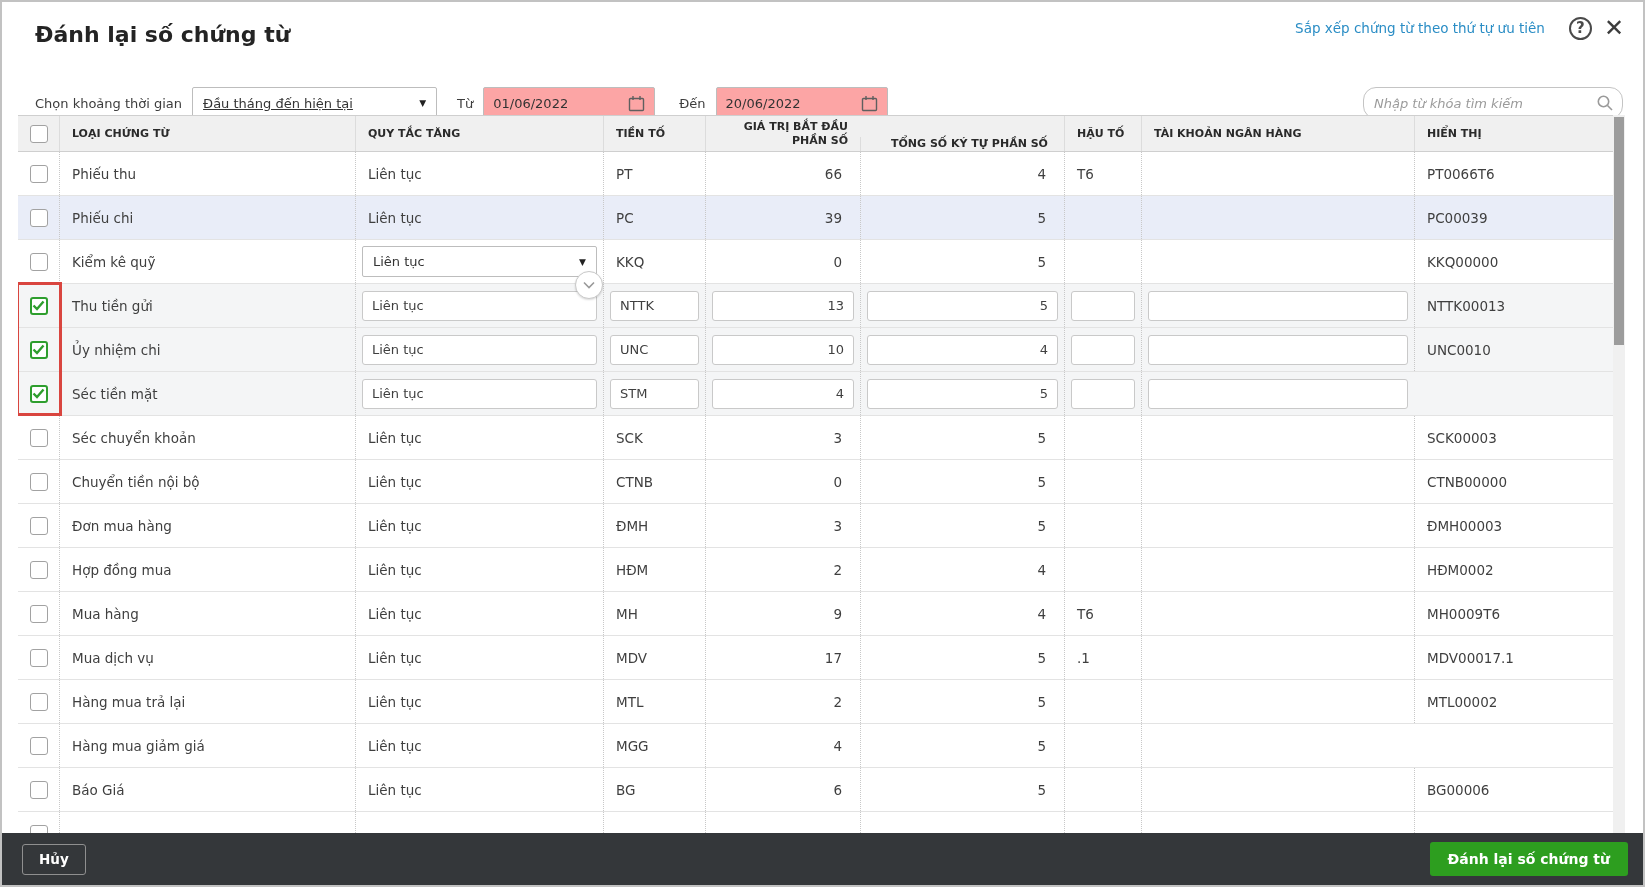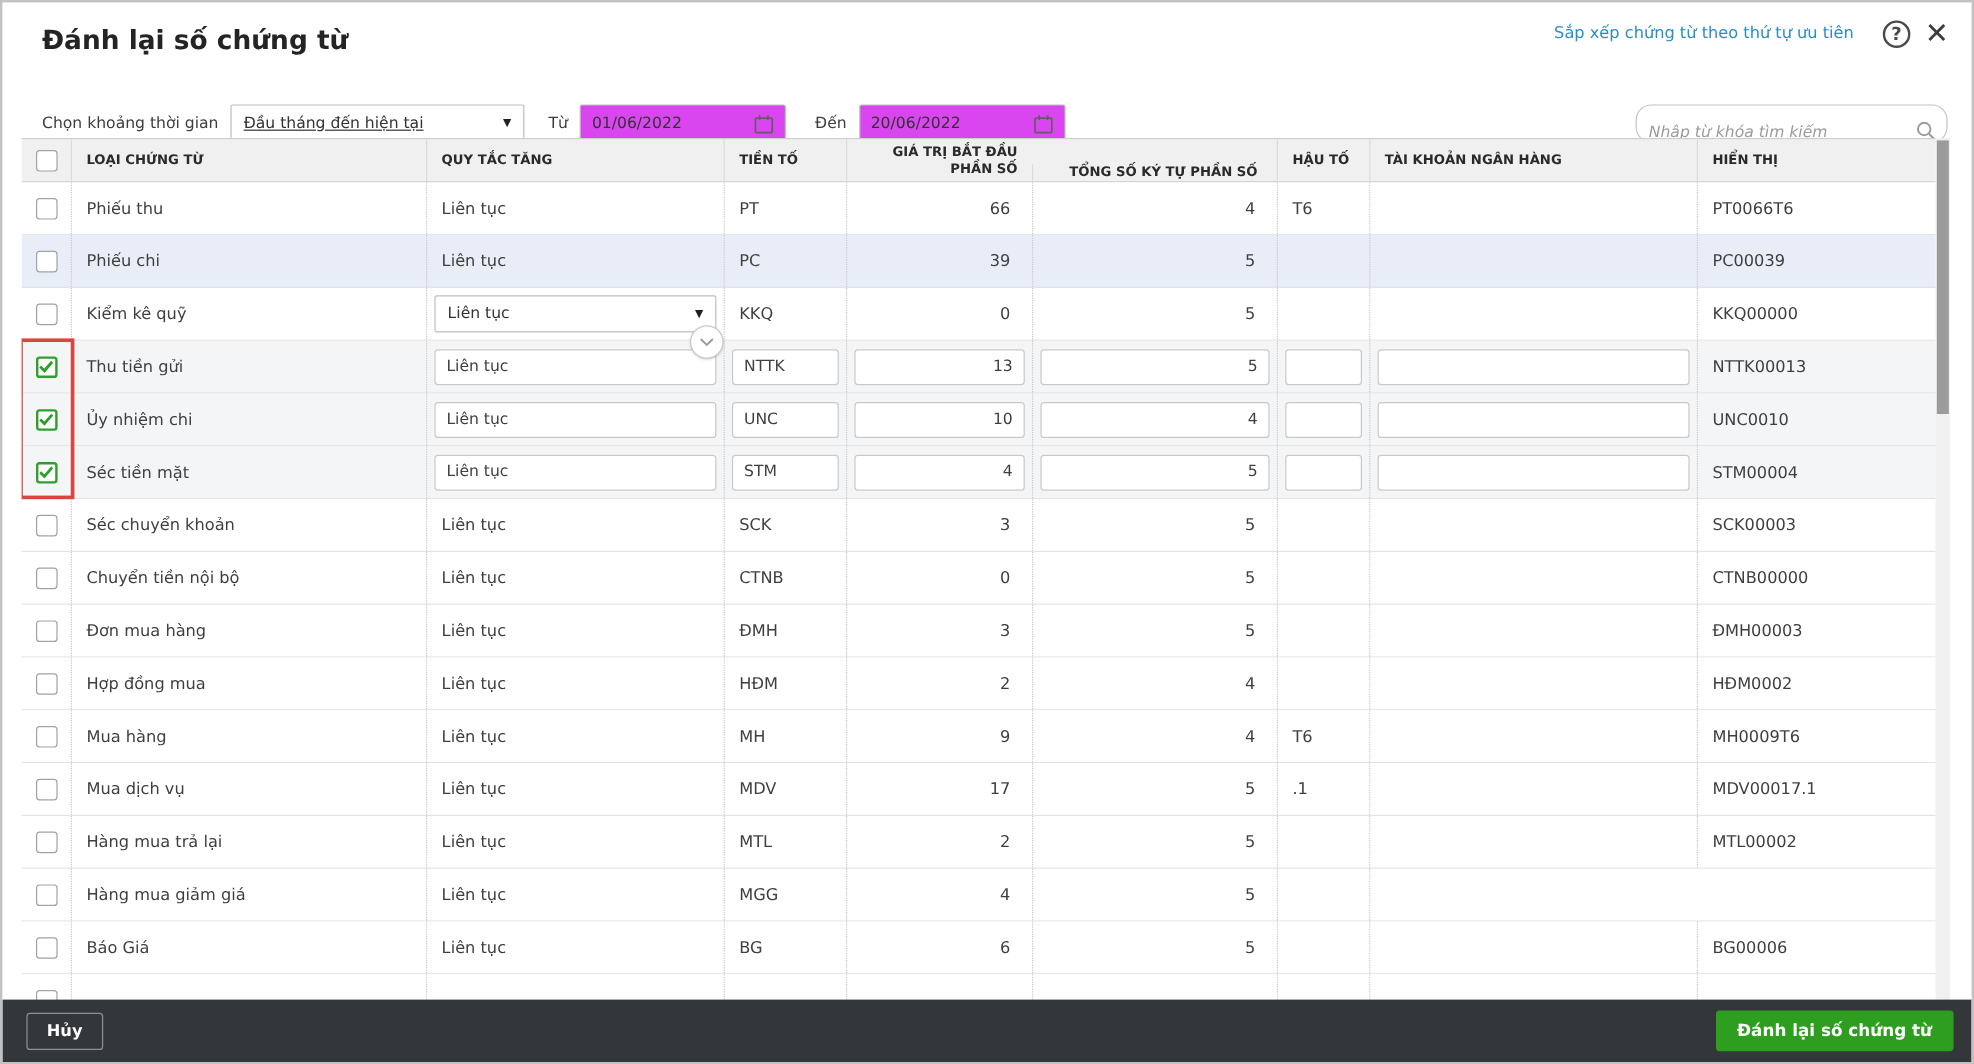--- a/index.html
+++ b/index.html
@@ -15,27 +15,27 @@
   .help-circle { width:23px; height:23px; border:2px solid #4a4a4a; border-radius:50%; color:#4a4a4a;
     font-size:15px; font-weight:bold; display:flex; align-items:center; justify-content:center; cursor:pointer; margin-right:10px; }
   .close-x { font-size:24px; color:#3c3c3c; cursor:pointer; line-height:1; padding:0 2px; }
   
   .filter-bar { position:absolute; left:33px; right:20px; top:84px; height:34px; display:flex; align-items:center; }
   .flabel { font-size:13px; color:#3d3d3d; white-space:nowrap; }
   .select-box { width:245px; height:32px; border:1px solid #bdbdbd; border-radius:2px; background:#fff;
     display:flex; align-items:center; padding:0 10px; margin:0 20px 0 10px; cursor:pointer; }
   .select-box .val { flex:1; font-size:13px; color:#333;text-decoration:underline; }
   .caret { font-size:9px; color:#222; }
-  .date-box { width:172px; height:32px; border:1px solid #bdbdbd; border-radius:2px; background:#d946ef;
+  .date-box { width:172px; height:32px; border:1px solid #bdbdbd; border-radius:2px; background:#fca5a5;
     display:flex; align-items:center; padding:0 9px; margin-left:10px; cursor:pointer;gap:28px; }
   .date-box .val { flex:1; font-size:13px; color:#333; }
   .gap24 { width:24px; }
   .spacer { flex:1; }
   .search-box { width:260px; height:32px; border:1px solid #c4c4c4; border-radius:13px; background:#fff;
-    display:flex; align-items:flex-end; padding:0 8px 0 10px; }
+    display:flex; align-items:center; padding:0 8px 0 10px; }
   .search-box input { flex:1; border:none; outline:none; font-size:13px; color:#333; font-family:"DejaVu Sans",sans-serif; }
   .search-box input::placeholder { color:#9b9b9b; font-style:italic; }
   
   .table { position:absolute; left:16px; top:113px; width:1607px; height:722px; overflow:hidden;
     --cols: 41px 296px 248px 102px 155px 204px 77px 273px 1fr; }
   .thead { display:grid; grid-template-columns:var(--cols); height:37px; background:#f0f0f0;
     border-top:1px solid #cfcfcf; border-bottom:1px solid #cfcfcf; margin-right:12px; }
   .thead .hcell { display:flex; align-items:center; padding:0 12px; font-size:11px; font-weight:bold;
     color:#2a2a2a; border-left:1px solid #dcdcdc; line-height:1.25; }
   .thead .hcell:first-child { border-left:none; justify-content:center; padding:0; }
@@ -314,23 +314,20 @@
           </div>
           <div class="cell in">
             <input type="text" class="r" value="5" style="">
           </div>
           <div class="cell in">
             <input type="text" style="">
           </div>
           <div class="cell in">
             <input type="text" style="">
           </div>
-          <div class="cell ">
-            <span>STM00004</span>
-          </div>
         </div>
         <div class="trow">
           <div class="cell cb-cell">
             <div class="cb"></div>
           </div>
           <div class="cell ">
             <span>Séc chuyển khoản</span>
           </div>
           <div class="cell ">
             <span>Liên tục</span>

